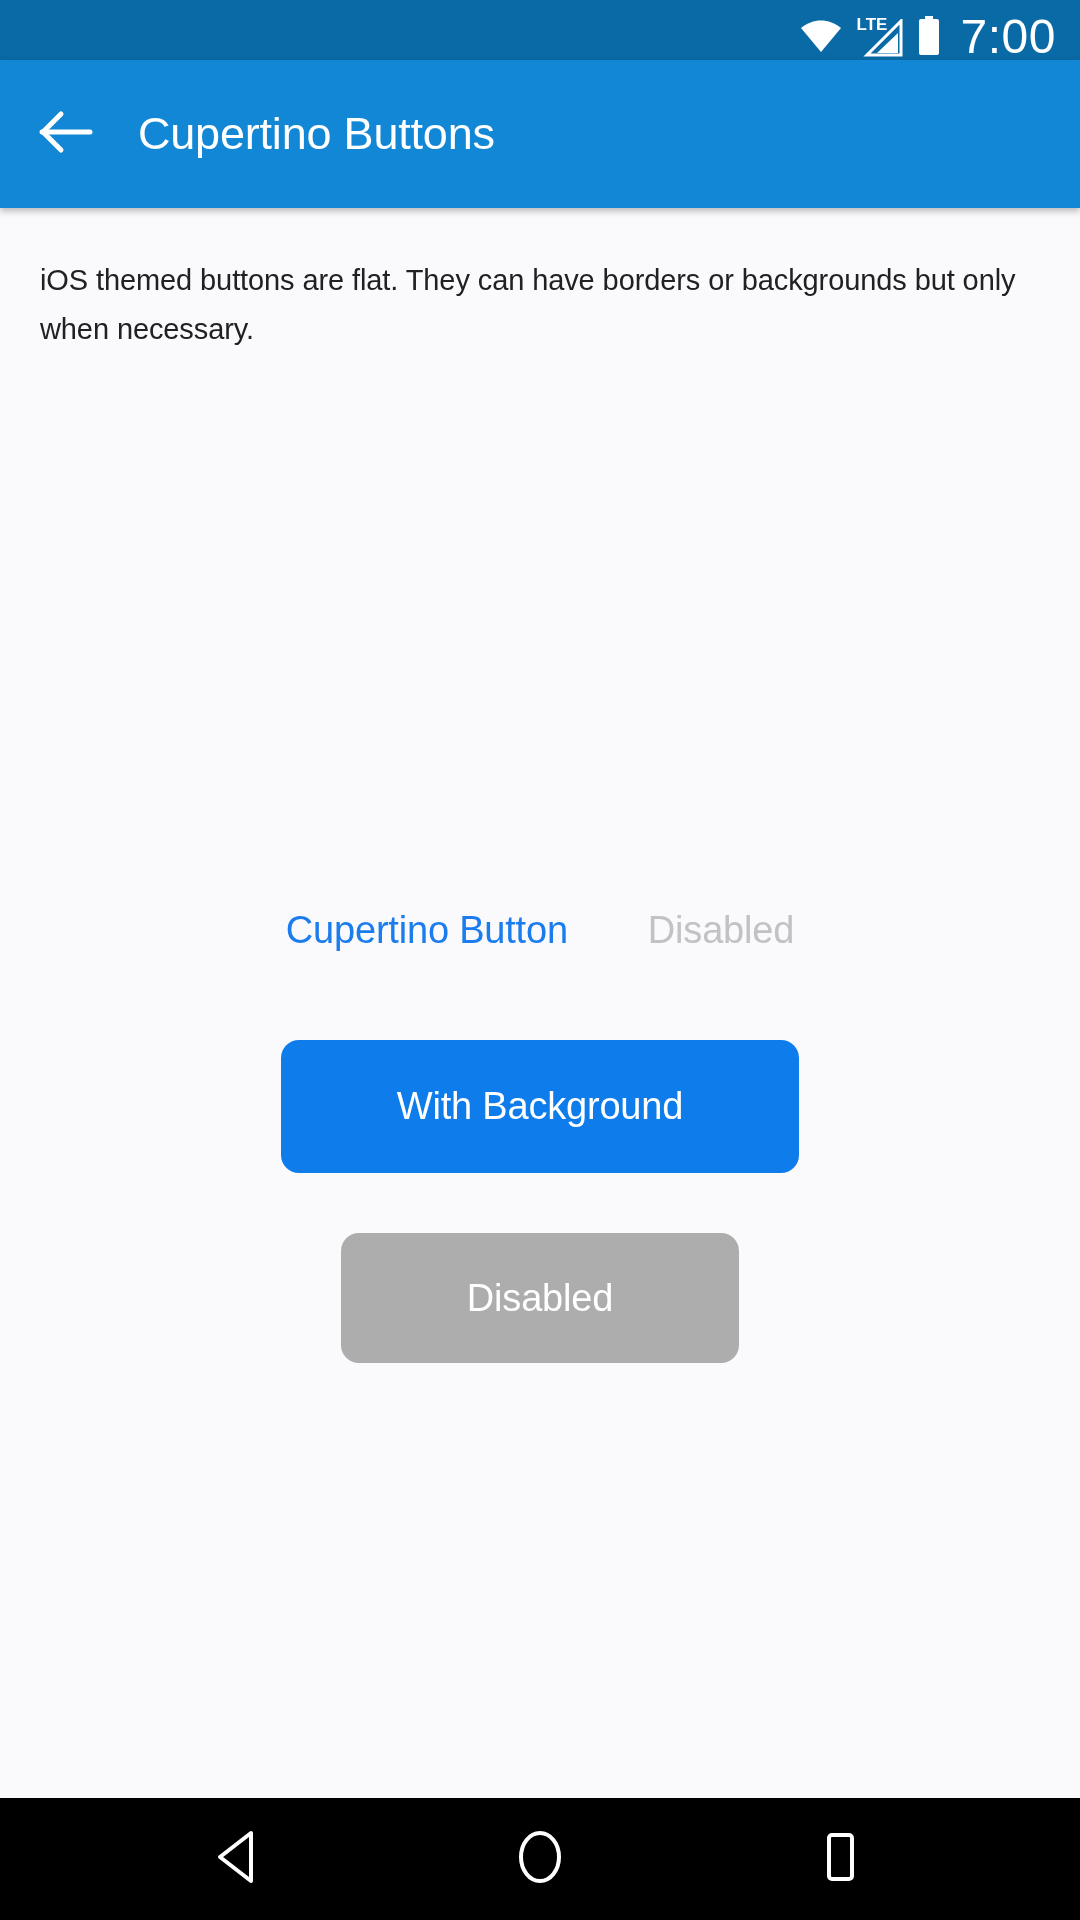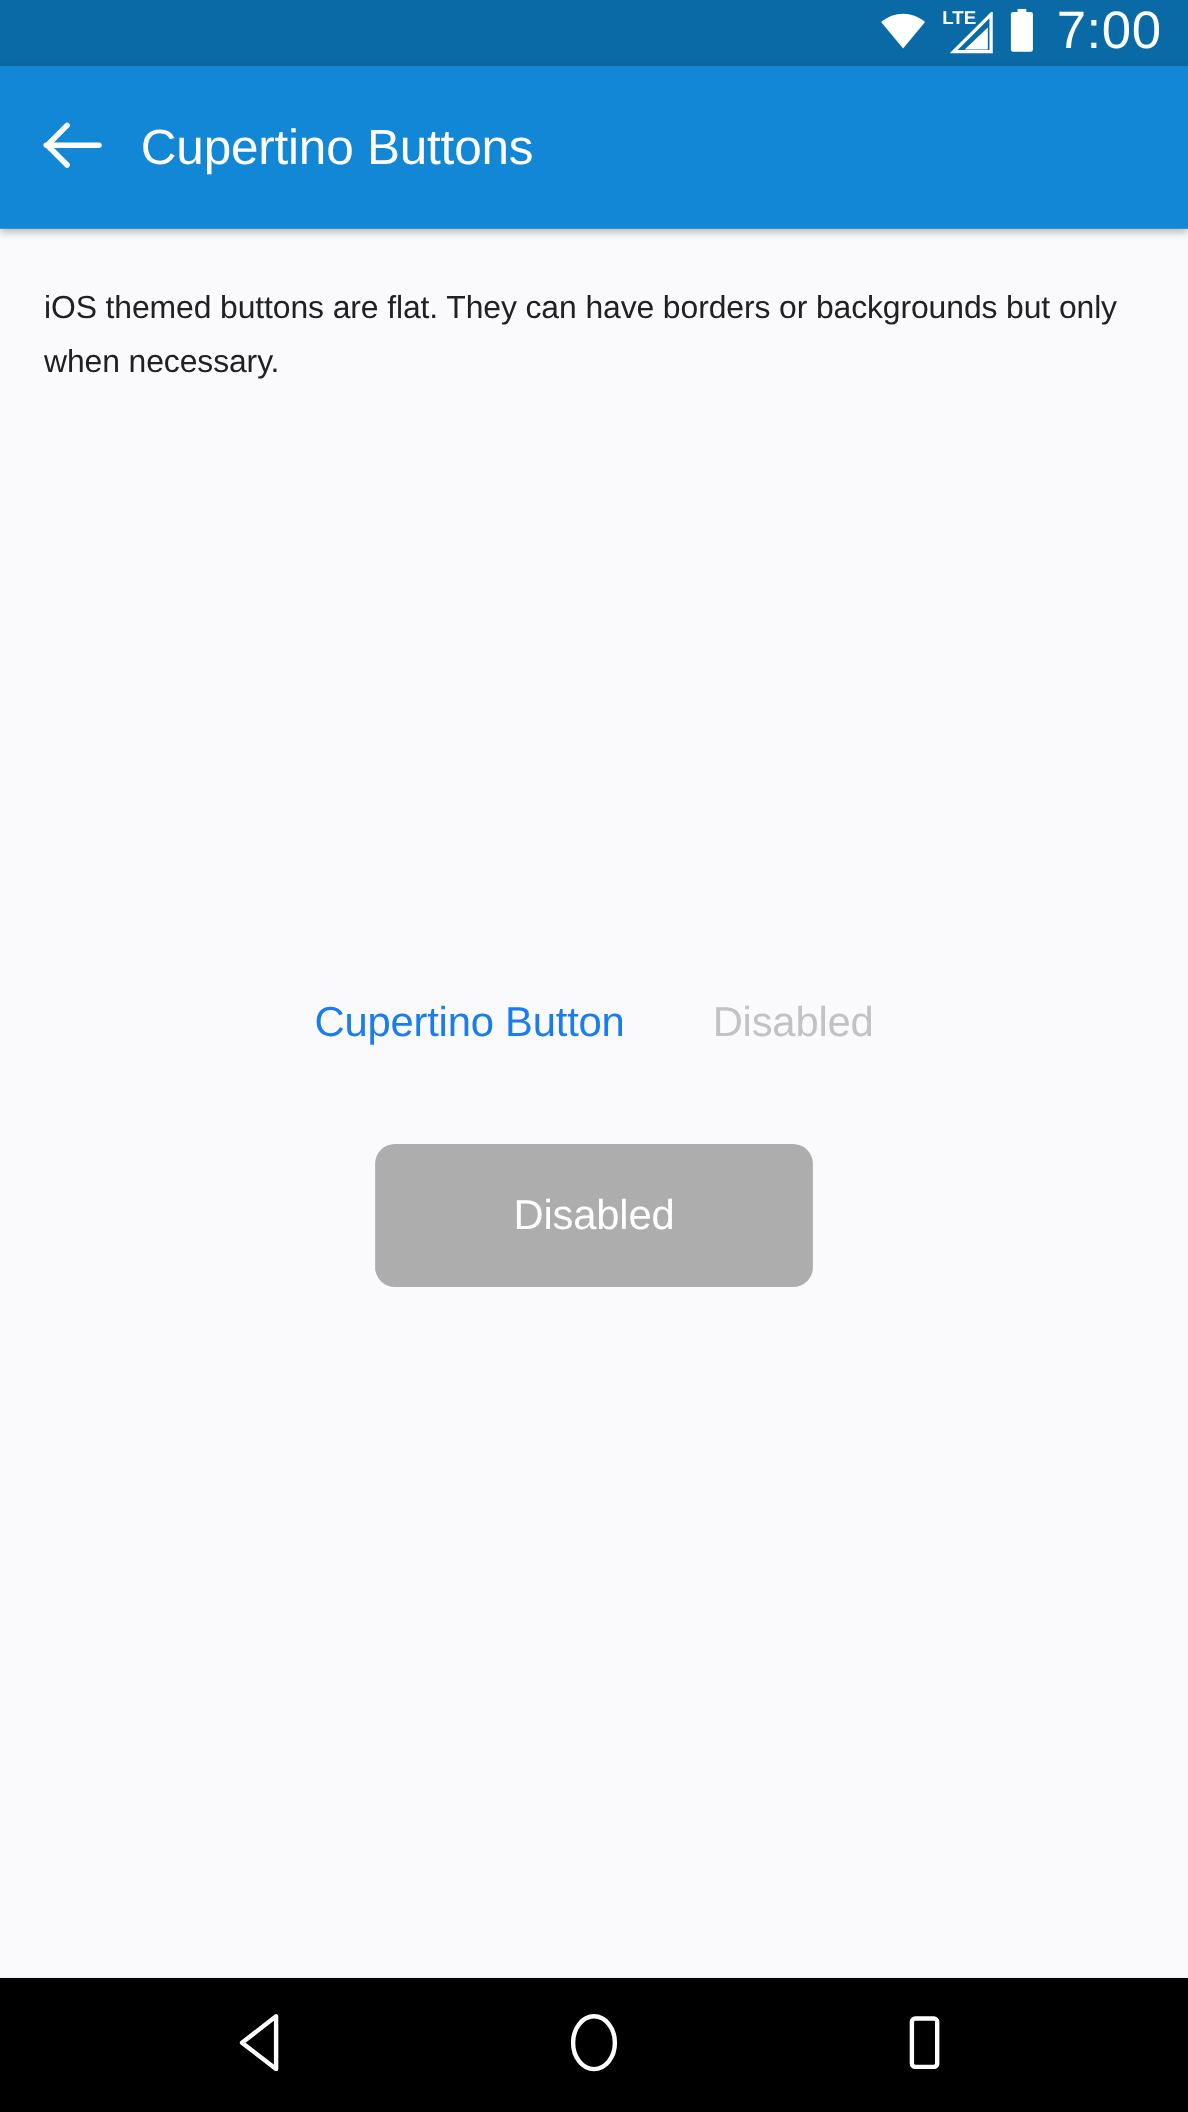--- a/index.html
+++ b/index.html
@@ -21,21 +21,21 @@
     flex-direction: column;
     background: #fafafd;
   }
 
   
   .status-bar {
     height: 60px;
     flex: 0 0 60px;
     background: #0a6aa6;
     display: flex;
-    align-items: center;
+    align-items: flex-end;
     justify-content: flex-end;
     padding-right: 24px;
     box-sizing: border-box;
   }
   .status-icons {
     display: flex;
     align-items: center;
     gap: 14px;
   }
   .wifi-icon { display:block; }
@@ -86,21 +86,21 @@
     display: flex;
     align-items: center;
     justify-content: center;
     flex: 0 0 auto;
     cursor: pointer;
   }
   .app-bar-title {
     color: #ffffff;
     font-size: 45px;
     line-height: 48px;
-    margin-left: 30px;
+    margin-left: 40px;
     font-family: "Liberation Sans", sans-serif;
     letter-spacing: -0.2px;
   }
 
   
   .content {
     flex: 1 1 auto;
     position: relative;
     background: #fafafd;
     overflow: hidden;
@@ -254,20 +254,21 @@
 
     <div class="description">iOS themed buttons are flat. They can have borders or backgrounds but only when necessary.</div>
 
     <div class="center-stack">
 
       <div class="text-button-row">
         <button class="text-button primary">Cupertino Button</button>
         <button class="text-button disabled">Disabled</button>
       </div>
 
+      <button class="filled-button">With Background</button>
 
       <button class="filled-button-disabled">Disabled</button>
     </div>
   </div>
 
   <div class="nav-bar">
     <div class="nav-btn">
       <span>
         <svg width="54" height="58" viewBox="0 0 54 58">
           <path d="M38 5 L38 53 L7 29 Z" fill="none" stroke="#ffffff" stroke-width="4" stroke-linejoin="round"></path>

